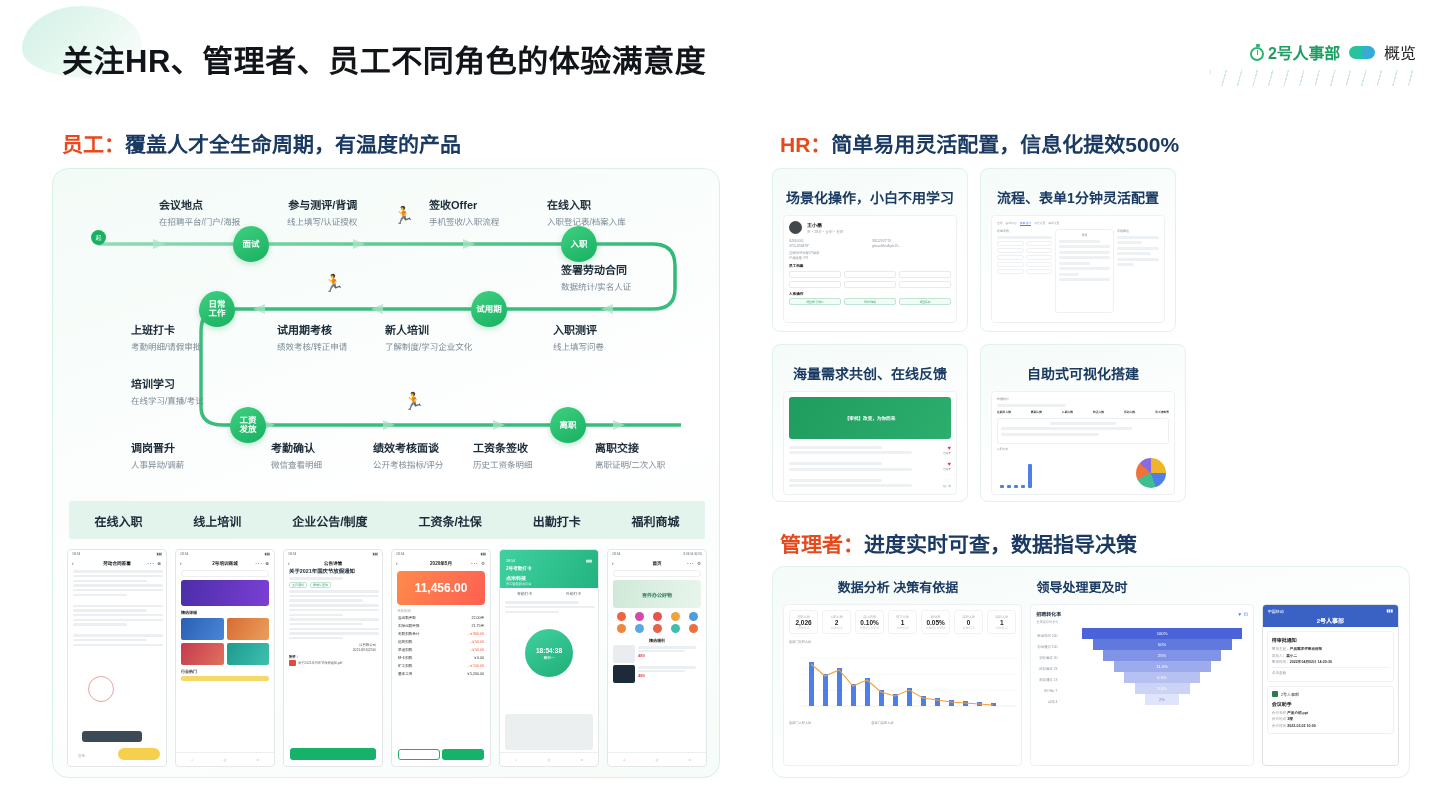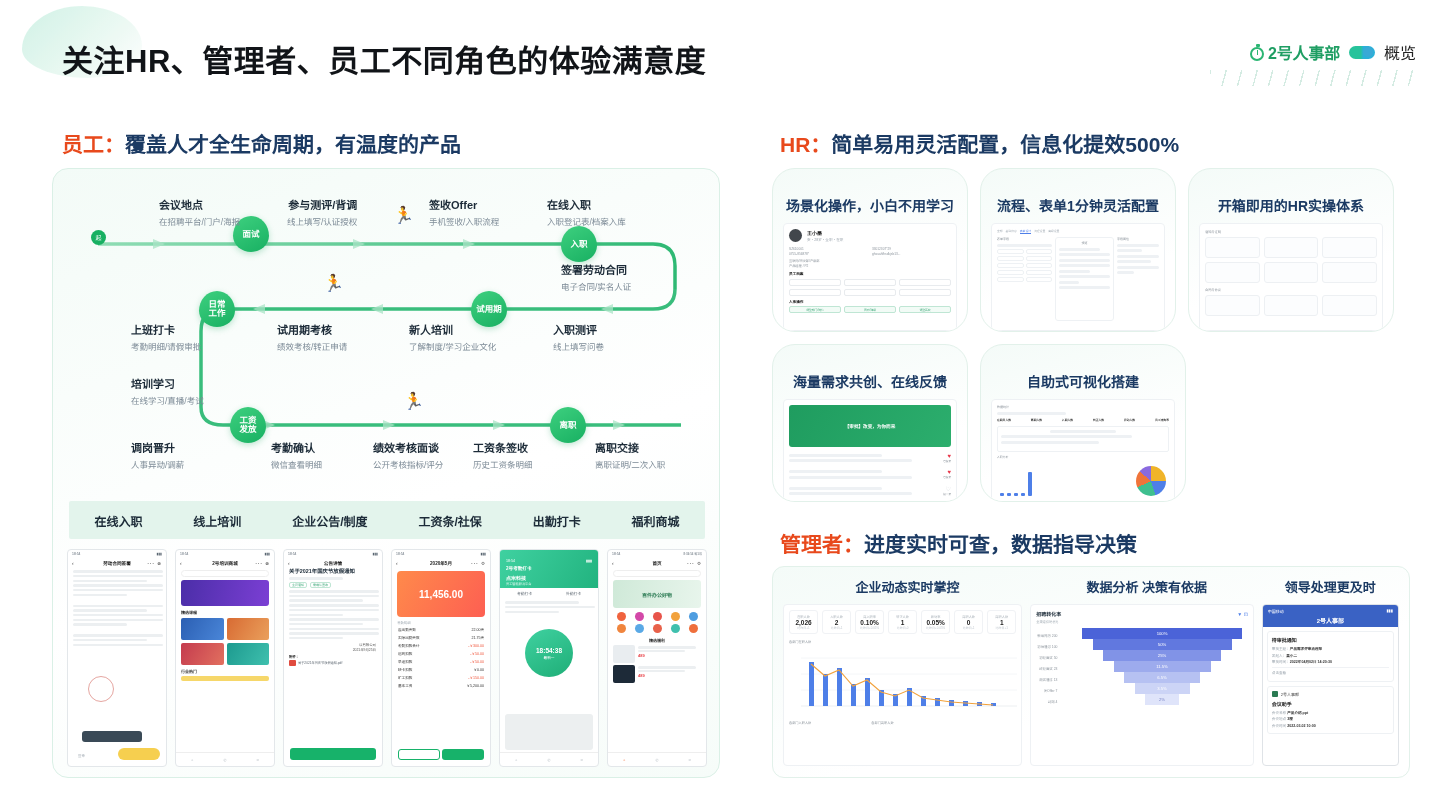--- a/index.html
+++ b/index.html
@@ -102,42 +102,42 @@
   .ph-nav .bk{ position:absolute;left:4px;font-size:5px;color:#444;font-weight:normal;}
   .ph-nav .rt{ position:absolute;right:4px;font-size:4.5px;color:#666;letter-spacing:1px;}
   .ln{ height:2.5px;background:#eceff1;border-radius:2px;margin:2.2px 5px;}
   .ln.s{ width:55%;} .ln.m{width:75%;} .ln.l{width:92%;}
   .btn-y{ position:absolute;bottom:6px;right:6px;width:42px;height:12px;background:#f6cf4f;border-radius:6px;}
   .btn-g{ position:absolute;bottom:6px;left:6px;right:6px;height:12px;background:#17b26a;border-radius:3px;}
   .tip{ position:absolute;bottom:24px;left:14px;width:60px;height:11px;background:#3a4a57;border-radius:3px;}
   .banner{ margin:3px 5px;height:26px;border-radius:3px;background:linear-gradient(100deg,#4b2ea8,#7b3fd4);}
   .gridimg{ display:grid;grid-template-columns:1fr 1fr;gap:3px;margin:3px 5px;}
   .gridimg i{ display:block;height:22px;border-radius:2px;}
-  .hero-or{ margin:3px 5px;height:46px;border-radius:4px;background:linear-gradient(120deg,#ff8a4b,#fd5f52);
-    display:flex;align-items:center;justify-content:center;color:#fff;font-size:10px;font-weight:bold;}
+  .hero-or{ margin:3px 5px;height:34px;border-radius:4px;background:linear-gradient(120deg,#ff8a4b,#fd5f52);
+    display:flex;align-items:center;justify-content:center;color:#fff;font-size:12px;font-weight:bold;}
   .row-kv{ display:flex;justify-content:space-between;padding:1.5px 6px;font-size:3.6px;}
   .row-kv b{ color:#333;font-weight:normal;}
   .row-kv em{ font-style:normal;color:#f0543a;}
   .clock-hd{ height:38px;background:linear-gradient(120deg,#3fd1a0,#22b37f);padding:9px 6px 0;color:#fff;}
   .clock-circle{ width:48px;height:48px;border-radius:50%;background:linear-gradient(150deg,#3fd1a0,#1fae77);
     margin:16px auto 0;display:flex;flex-direction:column;align-items:center;justify-content:center;color:#fff;font-size:6.5px;font-weight:bold;}
   .map{ position:absolute;bottom:16px;left:5px;right:5px;height:36px;background:#eceff0;border-radius:3px;}
   .mall-banner{ margin:3px 5px;height:28px;border-radius:3px;background:linear-gradient(100deg,#cfe9d8,#e8f5ec);
     display:flex;align-items:center;justify-content:center;color:#2a7a52;font-size:5px;font-weight:bold;}
   .icons{ display:grid;grid-template-columns:repeat(5,1fr);gap:3px 2px;margin:4px 5px;}
   .icons i{ display:block;width:9px;height:9px;border-radius:50%;margin:0 auto;}
   .tabbar{ position:absolute;bottom:0;left:0;right:0;height:14px;border-top:1px solid #eee;display:flex;}
   .tabbar span{ flex:1;display:flex;align-items:center;justify-content:center;font-size:3.4px;color:#b0b8bf;}
 
   
   .hrgrid{ position:absolute; left:772px; top:168px; width:638px; }
   .hrrow{ display:flex; gap:12px; margin-bottom:12px; }
   .hrcard{
     background:linear-gradient(165deg,#f4fbf8 0%,#ffffff 65%);
-    border:1px solid #e2f1ea; border-radius:23px; padding:26px 10px 8px;
+    border:1px solid #e2f1ea; border-radius:8px; padding:18px 10px 8px;
     position:relative; overflow:hidden;
   }
   .hrcard .ct{ font-size:14px;font-weight:bold;color:#1b3a63;text-align:center;margin-bottom:8px;white-space:nowrap;}
   .mini{ background:#fff;border:1px solid #eef1f4;border-radius:4px;height:108px;overflow:hidden;position:relative;padding:5px;}
   .mini .bar{height:3px;background:#eef1f4;border-radius:2px;margin:2.5px 0;}
   .mini .bar.w60{width:60%} .mini .bar.w40{width:40%} .mini .bar.w80{width:80%}
   .avatarblk{display:flex;gap:5px;align-items:center;margin-bottom:5px;}
   .avatarblk .av{width:13px;height:13px;border-radius:50%;background:#42474c;}
   .avatarblk .nm{font-size:5px;font-weight:bold;color:#222;}
   .avatarblk .mt{font-size:3.6px;color:#98a2ab;margin-top:1px;}
@@ -241,21 +241,21 @@
     </g>
     <g fill="#a9e4c6" opacity=".75">
       <polygon points="210,251 222,256 210,261"></polygon>
         <polygon points="330,251 342,256 330,261"></polygon>
       <polygon points="440,251 452,256 440,261"></polygon>
         <polygon points="560,251 572,256 560,261"></polygon>
     </g>
   </svg>
 
   <div class="dot-start" style="left:38px; top:61px;">起</div>
-  <div class="node" style="left:180px; top:47px;text-align:center;">
+  <div class="node" style="left:180px; top:57px;text-align:center;">
       <span>面试</span>
     </div>
   <div class="node" style="left:508px; top:57px;">
       <span>入职</span>
     </div>
   <div class="node" style="left:146px; top:122px;">
       <span>日常<br>工作</span>
     </div>
   <div class="node" style="left:418px; top:122px;">
       <span>试用期</span>
@@ -282,32 +282,32 @@
   <div class="j-label" style="left:376px; top:27px;">
     <div class="t">签收Offer</div>
     <div class="s">手机签收/入职流程</div>
   </div>
   <div class="j-label" style="left:494px; top:27px;">
     <div class="t">在线入职</div>
     <div class="s">入职登记表/档案入库</div>
   </div>
   <div class="j-label" style="left:508px; top:92px;">
     <div class="t">签署劳动合同</div>
-    <div class="s">电子合同/实名人证</div>
+    <div class="s">数据统计/实名人证</div>
   </div>
 
   <div class="j-label" style="left:78px; top:152px;">
     <div class="t">上班打卡</div>
     <div class="s">考勤明细/请假审批</div>
   </div>
   <div class="j-label" style="left:224px; top:152px;">
     <div class="t">试用期考核</div>
     <div class="s">绩效考核/转正申请</div>
   </div>
-  <div class="j-label" style="left:332px; top:152px;margin-left:24px;">
+  <div class="j-label" style="left:332px; top:152px;">
     <div class="t">新人培训</div>
     <div class="s">了解制度/学习企业文化</div>
   </div>
   <div class="j-label" style="left:500px; top:152px;">
     <div class="t">入职测评</div>
     <div class="s">线上填写问卷</div>
   </div>
   <div class="j-label" style="left:78px; top:206px;">
     <div class="t">培训学习</div>
     <div class="s">在线学习/直播/考试</div>
@@ -662,40 +662,20 @@
               <div class="bar w60"></div>
               <div class="bar"></div>
             <div class="bar w80"></div>
               <div class="bar"></div>
               <div class="bar w40"></div>
           </div>
         </div>
       </div>
     </div>
 
-    <div class="hrcard" style="width:206px;height:164px;">
-      <div class="ct">开箱即用的HR实操体系</div>
-      <div class="mini">
-        <div style="font-size:3.2px;color:#8d959d;margin-bottom:3px;">通知与证明</div>
-        <div class="tpl">
-          <i></i>
-            <i></i>
-            <i></i>
-          <i></i>
-            <i></i>
-            <i></i>
-        </div>
-        <div style="font-size:3.2px;color:#8d959d;margin:4px 0 3px;">合同与协议</div>
-        <div class="tpl">
-          <i></i>
-            <i></i>
-            <i></i>
-        </div>
-      </div>
-    </div>
   </div>
 
   <div class="hrrow">
 
 
     <div class="hrcard" style="width:196px;height:158px;">
       <div class="ct">海量需求共创、在线反馈</div>
       <div class="mini" style="height:104px;">
         <div class="greenbox">
           <span>【审批】改变，为你而来</span>
@@ -755,21 +735,20 @@
     </div>
   </div>
 </div>
 
 <div class="sec-h" style="left:780px; top:528px;">
   <span class="hl">管理者：</span><span class="rest">进度实时可查，数据指导决策</span>
 </div>
 
 <div class="mgrcard">
   <div class="mgrtitles">
-    <div style="width:250px">企业动态实时掌控</div>
     <div style="width:230px">数据分析 决策有依据</div>
     <div style="width:138px">领导处理更及时</div>
   </div>
 
   <div class="mgrbody">
 
     <div class="mpanel" style="width:244px;">
       <div class="statrow">
         <div class="statbox">
           <div class="sl">在职人数</div>

